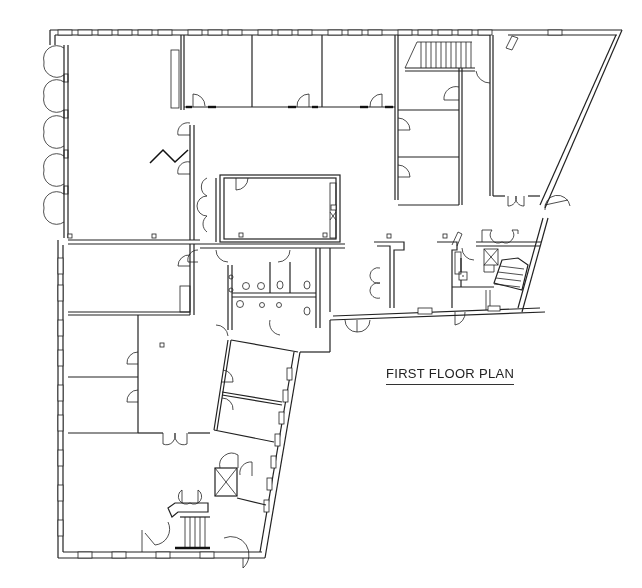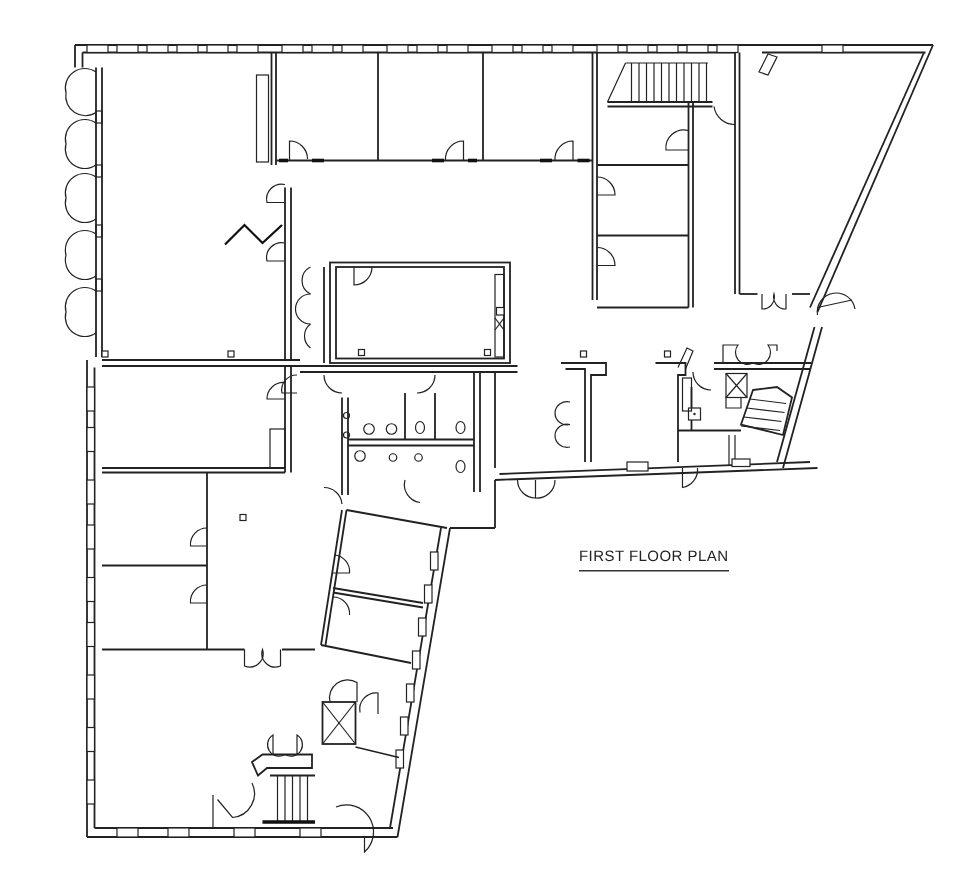--- a/index.html
+++ b/index.html
@@ -1,20 +1,20 @@
 <!DOCTYPE html>
 <html><head>
 <meta charset="utf-8">
 <style>
   html, body { margin: 0; padding: 0; background: #ffffff; }
   body { width: 642px; height: 588px; position: relative; overflow: hidden; }
   #plan { position: absolute; left: 0; top: 0; width: 642px; height: 588px; }
   .title {
     position: absolute; left: 386px; top: 366px;
-    font-family: "Liberation Sans", sans-serif; font-size: 10px;
+    font-family: "Liberation Sans", sans-serif; font-size: 13px;
     letter-spacing: 0.3px; color: #222;
     padding-bottom: 3px; border-bottom: 1.5px solid #333;
     white-space: nowrap;
   }
   svg .w { fill: none; stroke: #222; stroke-width: 1.2; }
   svg .t { fill: none; stroke: #222; stroke-width: 0.8; }
   svg .k { fill: none; stroke: #111; stroke-width: 2.4; }
   svg .win { fill: #fff; stroke: #222; stroke-width: 0.8; }
   svg .sq { fill: #fff; stroke: #222; stroke-width: 0.8; }
 </style>

